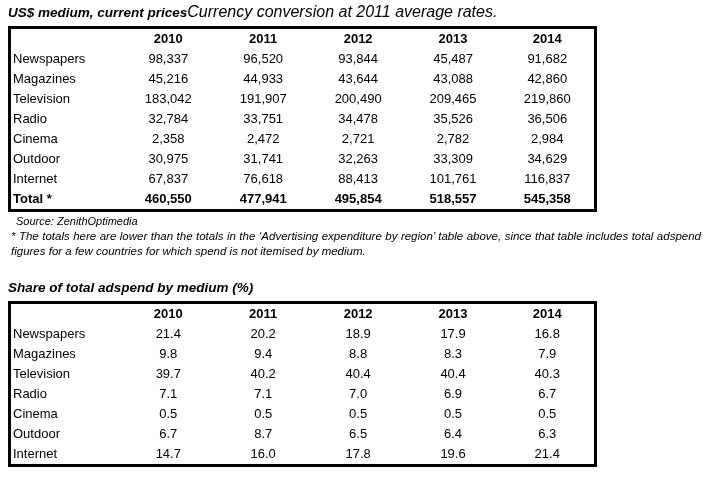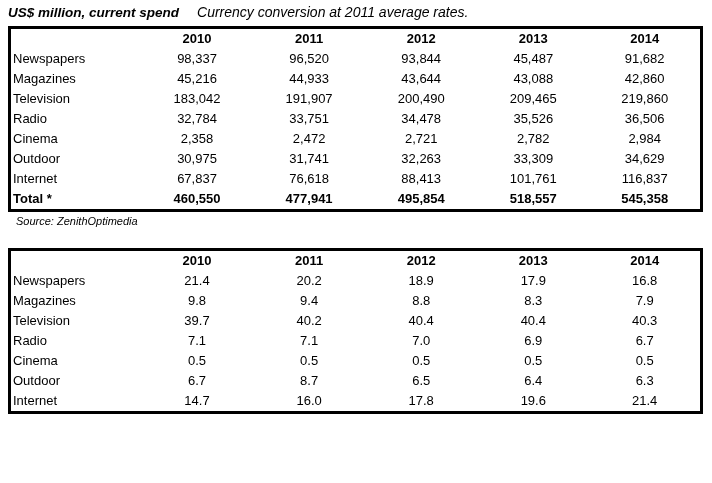--- a/index.html
+++ b/index.html
@@ -17,28 +17,28 @@
   .block-title {
     font-style: italic;
     font-weight: bold;
     font-size: 13.5px;
     line-height: 18px;
     margin: 0 0 4px 0;
     white-space: nowrap;
   }
   .block-title .subtitle {
     font-weight: normal;
-    font-size: 14px;
-    margin-left: 18px;
+    font-size: 16px;
+    margin-left: 0;
   }
 
   table.data-table {
     border-collapse: collapse;
     border: 3px solid #000000;
-    width: 695px;
+    width: 589px;
     table-layout: fixed;
     font-size: 13px;
   }
   table.data-table col.c-label { width: 19%; }
   table.data-table col.c-num { width: 16.2%; }
   table.data-table th,
   table.data-table td {
     padding: 0 2px;
     height: 20px;
     line-height: 20px;
@@ -68,21 +68,21 @@
   }
 
   .section-gap { height: 20px; }
 </style>
 </head>
 <body>
 
 <div class="page">
 
   <div class="block-title">
-    <span>US$ million, current spend</span><span class="subtitle">Currency conversion at 2011 average rates.</span>
+    <span>US$ medium, current prices</span><span class="subtitle">Currency conversion at 2011 average rates.</span>
   </div>
 
   <table class="data-table">
     <colgroup>
       <col class="c-label">
         <col class="c-num">
         <col class="c-num">
         <col class="c-num">
         <col class="c-num">
         <col class="c-num">
@@ -161,23 +161,27 @@
         <td class="num-cell">460,550</td>
         <td class="num-cell">477,941</td>
         <td class="num-cell">495,854</td>
         <td class="num-cell">518,557</td>
         <td class="num-cell">545,358</td>
       </tr>
     </tbody>
   </table>
 
   <div class="source-line">Source: ZenithOptimedia</div>
+  <div class="note-line">* The totals here are lower than the totals in the ‘Advertising expenditure by region’ table above, since that table includes total adspend figures for a few countries for which spend is not itemised by medium.</div>
 
   <div class="section-gap"></div>
 
+  <div class="block-title">
+    <span>Share of total adspend by medium (%)</span>
+  </div>
 
   <table class="data-table">
     <colgroup>
       <col class="c-label">
         <col class="c-num">
         <col class="c-num">
         <col class="c-num">
         <col class="c-num">
         <col class="c-num">
     </colgroup>

